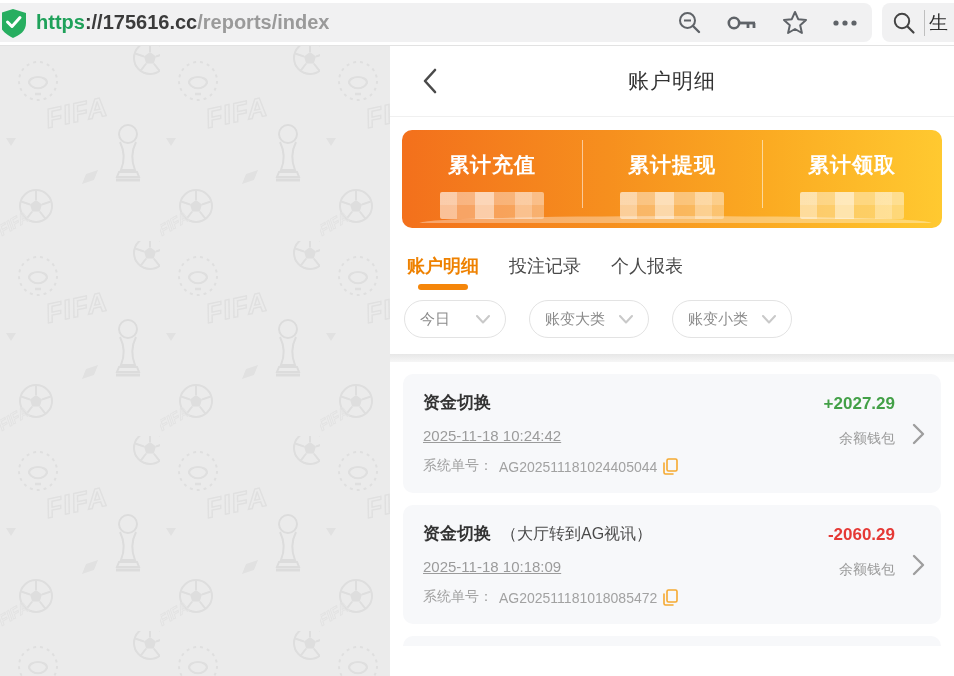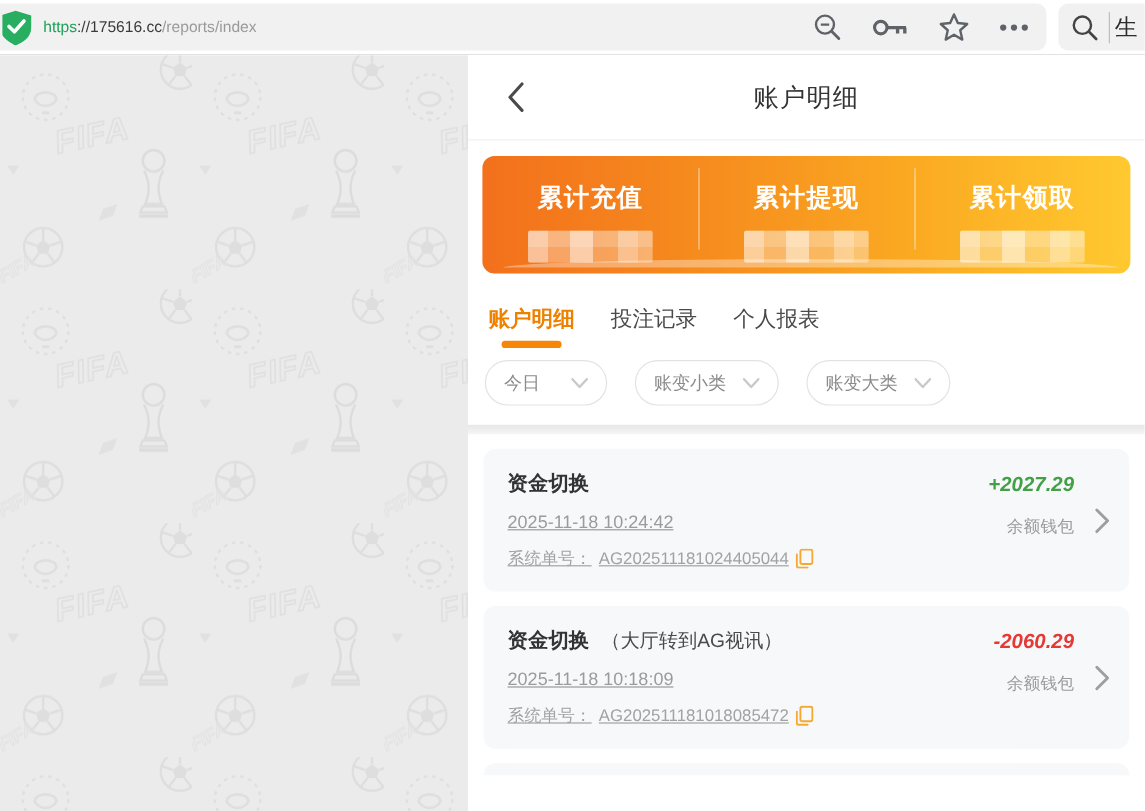--- a/index.html
+++ b/index.html
@@ -5,21 +5,21 @@
   * { margin:0; padding:0; box-sizing:border-box; }
   html,body { width:954px; height:676px; overflow:hidden;
     font-family:"Liberation Sans","DejaVu Sans",sans-serif; background:#fff; }
 
   
   .topbar { height:46px; background:#fff; display:flex; align-items:stretch;
     border-bottom:1px solid #e2e2e2; }
   .omnibox { flex:1; margin:3px 4px 3px 0; background:#f1f1f2; border-radius:0 8px 8px 0;
     display:flex; align-items:center; padding:0 14px 0 2px; }
   .favicon { width:26px; height:30px; margin-right:8px; flex:0 0 auto; }
-  .url { font-size:13px; color:#9a9a9a; white-space:nowrap; overflow:hidden; }
+  .url { font-size:20px; color:#9a9a9a; white-space:nowrap; overflow:hidden;font-weight:bold; }
   .url .scheme { color:#1fa15a; }
   .url .host { color:#3b3b3b; }
   .omni-icons { margin-left:auto; display:flex; align-items:center; gap:24px; }
   .omni-icons svg { display:block; }
   .quicksearch { width:72px; margin:3px 0 3px 6px; background:#f1f1f2; border-radius:8px 0 0 8px;
     display:flex; align-items:center; padding-left:10px; gap:8px; overflow:hidden; }
   .quicksearch .qtext { font-size:19px; color:#2d2d2d; border-left:1px solid #bfbfbf; padding-left:4px; }
 
   
   .content { display:flex; height:630px; }
@@ -69,23 +69,23 @@
 
   
   .list { padding:12px 13px 0 13px; }
   .txn-card { background:#f7f8fa; border-radius:10px; padding:17px 20px 18px 20px;
     margin-bottom:12px; position:relative; min-height:112px; }
   .txn-title-row { display:flex; align-items:baseline; gap:10px; }
   .txn-title { font-size:17px; font-weight:bold; color:#333; }
   .txn-subtitle { font-size:16px; color:#4a4a4a; }
   .txn-date { font-size:15px; color:#9b9b9b; margin-top:13px;text-decoration:underline; }
   .txn-order { font-size:14px; color:#a2a2a2; margin-top:13px; display:flex;
-    align-items:flex-start; gap:6px;text-decoration:underline; }
+    align-items:flex-end; gap:6px; }
   .txn-right { position:absolute; right:46px; top:20px; text-align:right; }
-  .txn-amount { font-size:17px; font-weight:bold;font-style:italic; }
+  .txn-amount { font-size:17px; font-weight:bold; }
   .txn-wallet { font-size:14px; color:#9b9b9b; margin-top:16px; }
   .txn-chevron { position:absolute; right:16px; top:50%; transform:translateY(-50%); cursor:pointer; }
   .txn-card.peek { height:10px; min-height:10px; padding:0; border-radius:10px 10px 0 0; margin-bottom:0; }
 </style>
 </head>
 <body>
 
 <div class="topbar">
   <div class="omnibox">
     <svg class="favicon" viewBox="0 0 26 30">
@@ -201,27 +201,27 @@
     </div>
 
     <div class="filters">
       <span class="pill">
         <span>今日</span>
         <svg width="14" height="9" viewBox="0 0 14 9">
           <polyline points="1,1 7,7.5 13,1" fill="none" stroke="#c9c9c9" stroke-width="2" stroke-linecap="round" stroke-linejoin="round"></polyline>
         </svg>
       </span>
       <span class="pill">
-        <span>账变小类</span>
+        <span>账变大类</span>
         <svg width="14" height="9" viewBox="0 0 14 9">
           <polyline points="1,1 7,7.5 13,1" fill="none" stroke="#c9c9c9" stroke-width="2" stroke-linecap="round" stroke-linejoin="round"></polyline>
         </svg>
       </span>
       <span class="pill">
-        <span>账变大类</span>
+        <span>账变小类</span>
         <svg width="14" height="9" viewBox="0 0 14 9">
           <polyline points="1,1 7,7.5 13,1" fill="none" stroke="#c9c9c9" stroke-width="2" stroke-linecap="round" stroke-linejoin="round"></polyline>
         </svg>
       </span>
     </div>
 
     <div class="section-divider"></div>
 
     <div class="list">
 

